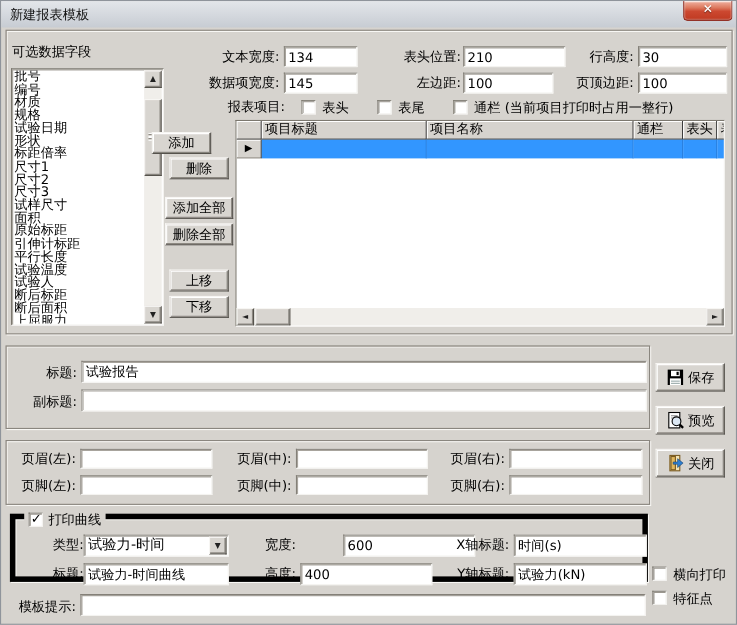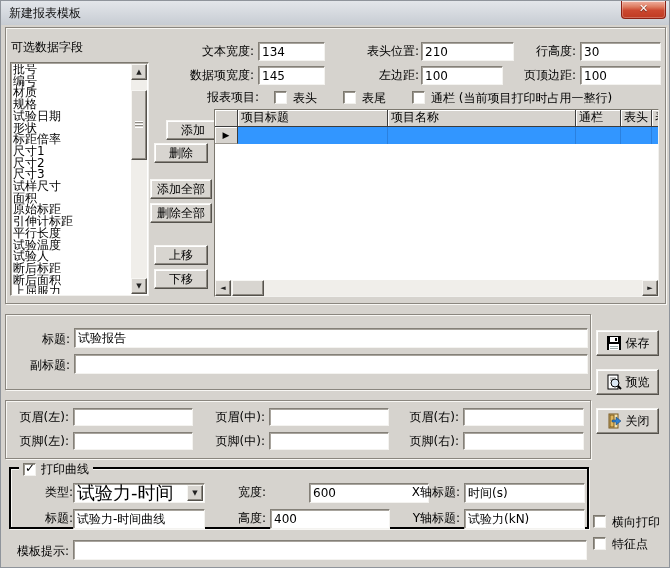--- a/index.html
+++ b/index.html
@@ -83,27 +83,27 @@
   .ghead .gcell { background: #d6d3ce; border-right: 1px solid #3c3c3c; border-bottom: 1px solid #3c3c3c; box-shadow: inset 1px 1px 0 #fff; }
   .gdata .gcell { background: #3296ff; border-right: 1px solid #2a80df; }
   .gdata .gsel  { background: #d6d3ce; border-right: 1px solid #3c3c3c; border-bottom:1px solid #9a968f; box-shadow: inset 1px 1px 0 #fff;
     color:#000; font-size: 9px; line-height: 16px; text-align: center; padding: 0; }
   .w-sel { width: 23px; } .w-a { width: 150px; } .w-b { width: 188px; } .w-c { width: 45px; } .w-d { width: 31px; } .w-e { width: 31px; }
   .hscroll { position: absolute; left: 0; bottom: 0; width: 443px; height: 16px; background: #f0eeea; }
   .hthumb { position: absolute; top: 0; height: 16px; background: #d8d5d0;
     border: 1px solid; border-color: #f7f6f3 #55524c #55524c #f7f6f3; box-shadow: inset -1px -1px 0 #8d8982; cursor: pointer; }
 
   
-  .groupbox { position: absolute; border: 2px solid #000000; box-shadow: 1px 1px 0 #f8f7f4, inset 1px 1px 0 #f8f7f4; }
+  .groupbox { position: absolute; border: 5px solid #000000; box-shadow: 1px 1px 0 #f8f7f4, inset 1px 1px 0 #f8f7f4; }
   .glegend { position: absolute; left: 8px; top: -8px; background: #d6d3ce; padding: 0 4px; display: flex; gap: 5px; align-items: center; height: 16px; }
   .glegend .cb { position: relative; flex: none; }
 
   .combo { position: absolute; background: #fff; border: 1px solid; border-color: #848078 #f4f3f0 #f4f3f0 #848078;
     box-shadow: inset 1px 1px 0 #a8a49d; }
-  .combo .val { position: absolute; left: 3px; top: 1px; font-size: 18px; line-height: 15px; white-space: nowrap; }
+  .combo .val { position: absolute; left: 3px; top: 1px; font-size: 13px; line-height: 15px; white-space: nowrap; }
   .combo .drop { position: absolute; right: 1px; top: 1px; bottom: 1px; width: 16px; background: #d8d5d0;
     border: 1px solid; border-color: #f7f6f3 #55524c #55524c #f7f6f3; box-shadow: inset -1px -1px 0 #8d8982;
     font-size: 7px; text-align: center; line-height: 14px; color: #222; cursor: pointer; }
 
   .sidebtn { width: 63px; height: 26px; }
   .icon16 { width: 16px; height: 16px; flex: none; }
 </style>
 </head>
 <body>
 
@@ -141,21 +141,21 @@
         <div class="li">断后面积</div>
         <div class="li">上屈服力</div>
       </div>
     <div class="vscroll">
       <div class="sbtn" style="top:0;"><span>▲</span></div>
       <div class="thumb" style="top:26px; height:70px;"></div>
       <div class="sbtn" style="bottom:0; top:auto;"><span>▼</span></div>
     </div>
   </div>
 
-  <div class="btn" style="left:160px; top:92px;  width:54px; height:20px;">
+  <div class="btn" style="left:132px; top:92px;  width:54px; height:20px;">
       <span>添加</span>
     </div>
   <div class="btn" style="left:148px; top:115px; width:54px; height:20px;">
       <span>删除</span>
     </div>
   <div class="btn" style="left:144px; top:151px; width:62px; height:20px;">
       <span>添加全部</span>
     </div>
   <div class="btn" style="left:144px; top:175px; width:62px; height:20px;">
       <span>删除全部</span>

